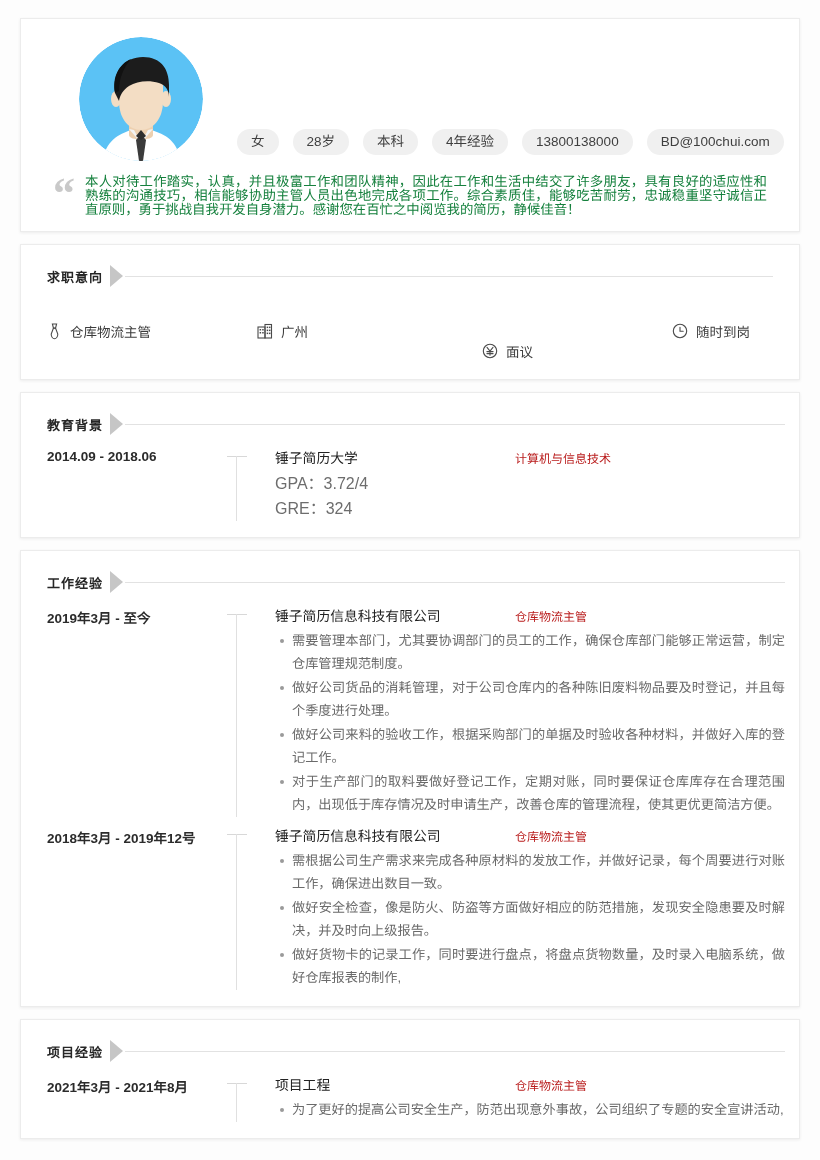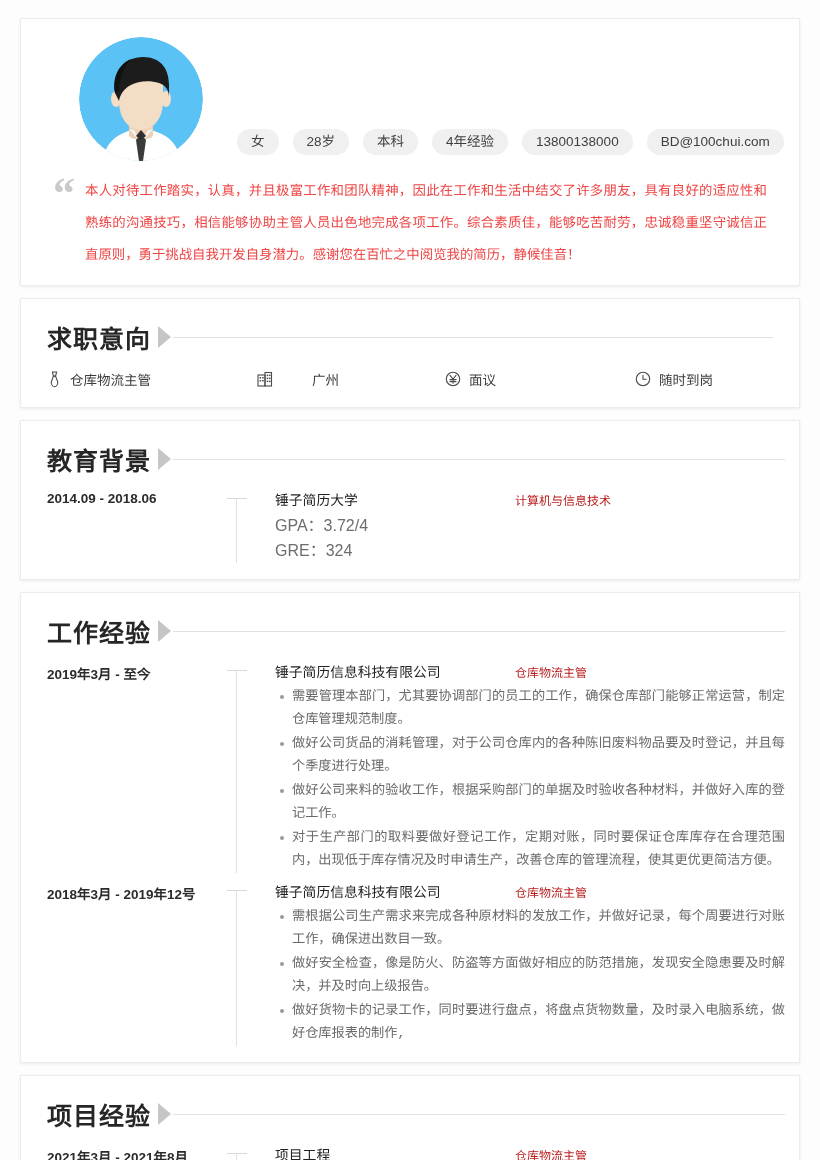--- a/index.html
+++ b/index.html
@@ -77,34 +77,34 @@
     font-size: 44px;
     line-height: 34px;
     color: #c9c9c9;
     flex: 0 0 auto;
     margin-right: 10px;
     margin-top: 2px;
     font-weight: bold;
   }
   .intro-text {
     font-size: 13.4px;
-    line-height: 32px;
-    color: #ef4444;
+    line-height: 14px;
+    color: #15803d;
     text-align: justify;
     flex: 1 1 auto;
   }
 
   
   .sec-head {
     display: flex;
     align-items: center;
     padding: 14px 0 4px 0;
   }
   .sec-title {
-    font-size: 25px;
+    font-size: 13px;
     font-weight: bold;
     color: #262626;
     letter-spacing: 1px;
     white-space: nowrap;
   }
   .sec-arrow {
     width: 0; height: 0;
     border-top: 11px solid transparent;
     border-bottom: 11px solid transparent;
     border-left: 13px solid #c6c6c6;
@@ -126,22 +126,22 @@
     margin-top: 10px;
   }
   .intent-item {
     display: flex;
     align-items: center;
     font-size: 13.5px;
     color: #3c3c3c;
   }
   .intent-item .ico { margin-right: 8px; display: inline-flex; }
   .intent-i1 { width: 210px; }
-  .intent-i2 { width: 188px; gap: 31px; }
-  .intent-i3 { width: 190px; }
+  .intent-i2 { width: 225px; }
+  .intent-i3 { width: 190px; margin-top: 40px; }
 
   
   .tl-card { padding: 6px 14px 16px 26px; }
   .entry {
     display: flex;
     align-items: stretch;
     margin-top: 8px;
     gap: 16px;
   }
   .entry-date {
@@ -195,21 +195,20 @@
     padding: 0 0 0 17px;
     list-style: none;
   }
   ul.bullets li {
     position: relative;
     font-size: 13.2px;
     line-height: 23px;
     color: #6a6a6a;
     text-align: justify;
     margin-bottom: 1px;
-    font-family: Liberation Mono, monospace;
   }
   ul.bullets li:before {
     content: "";
     position: absolute;
     left: -12px;
     top: 10px;
     width: 4px; height: 4px;
     border-radius: 50%;
     background: #9a9a9a;
   }

